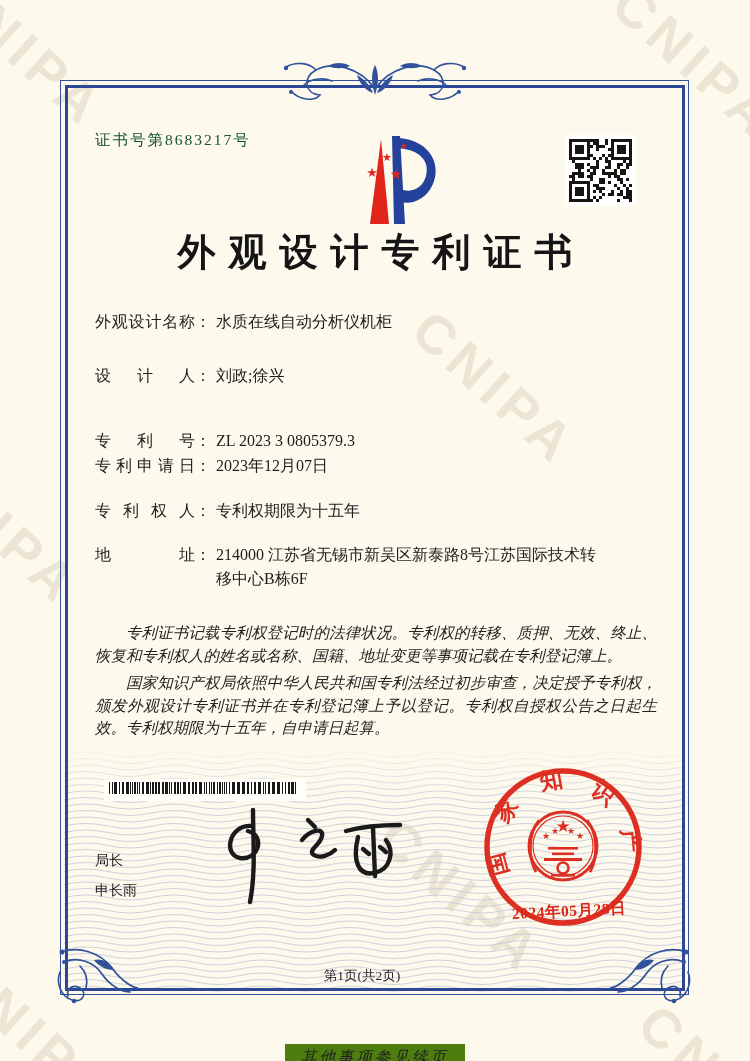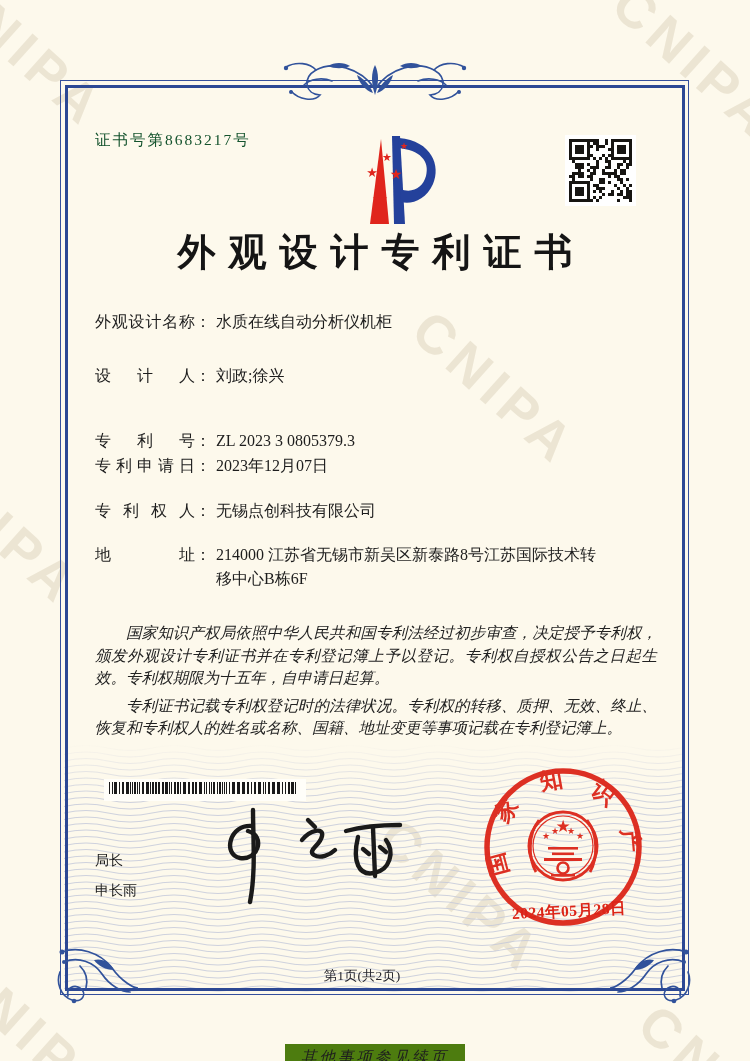--- a/index.html
+++ b/index.html
@@ -415,29 +415,29 @@
   <div class="row" style="top:364px;">
     <span class="flabel">设计人</span><span class="colon">：</span><span class="fval">刘政;徐兴</span>
   </div>
   <div class="row" style="top:409px;margin-top:20px;">
     <span class="flabel">专利号</span><span class="colon">：</span><span class="fval">ZL 2023 3 0805379.3</span>
   </div>
   <div class="row" style="top:454px;">
     <span class="flabel">专利申请日</span><span class="colon">：</span><span class="fval">2023年12月07日</span>
   </div>
   <div class="row" style="top:499px;">
-    <span class="flabel">专利权人</span><span class="colon">：</span><span class="fval">无锡点创科技有限公司</span>
+    <span class="flabel">专利权人</span><span class="colon">：</span><span class="fval">专利权期限为十五年</span>
   </div>
   <div class="row" style="top:543px;">
     <span class="flabel">地址</span><span class="colon">：</span><span class="fval fval-wrap">214000 江苏省无锡市新吴区新泰路8号江苏国际技术转移中心B栋6F</span>
   </div>
 
   <div class="paras">
+    <p>专利证书记载专利权登记时的法律状况。专利权的转移、质押、无效、终止、恢复和专利权人的姓名或名称、国籍、地址变更等事项记载在专利登记簿上。</p>
     <p>国家知识产权局依照中华人民共和国专利法经过初步审查，决定授予专利权，颁发外观设计专利证书并在专利登记簿上予以登记。专利权自授权公告之日起生效。专利权期限为十五年，自申请日起算。</p>
-    <p>专利证书记载专利权登记时的法律状况。专利权的转移、质押、无效、终止、恢复和专利权人的姓名或名称、国籍、地址变更等事项记载在专利登记簿上。</p>
   </div>
 
   <div class="barcode-box">
     <svg id="barcode" width="196" height="14" xmlns="http://www.w3.org/2000/svg">
         <rect x="2" y="1" width="1" height="12" fill="#1a1a1a"></rect>
         <rect x="5" y="1" width="1" height="12" fill="#1a1a1a"></rect>
         <rect x="7" y="1" width="3" height="12" fill="#1a1a1a"></rect>
         <rect x="12" y="1" width="1" height="12" fill="#1a1a1a"></rect>
         <rect x="15" y="1" width="2" height="12" fill="#1a1a1a"></rect>
         <rect x="19" y="1" width="3" height="12" fill="#1a1a1a"></rect>

